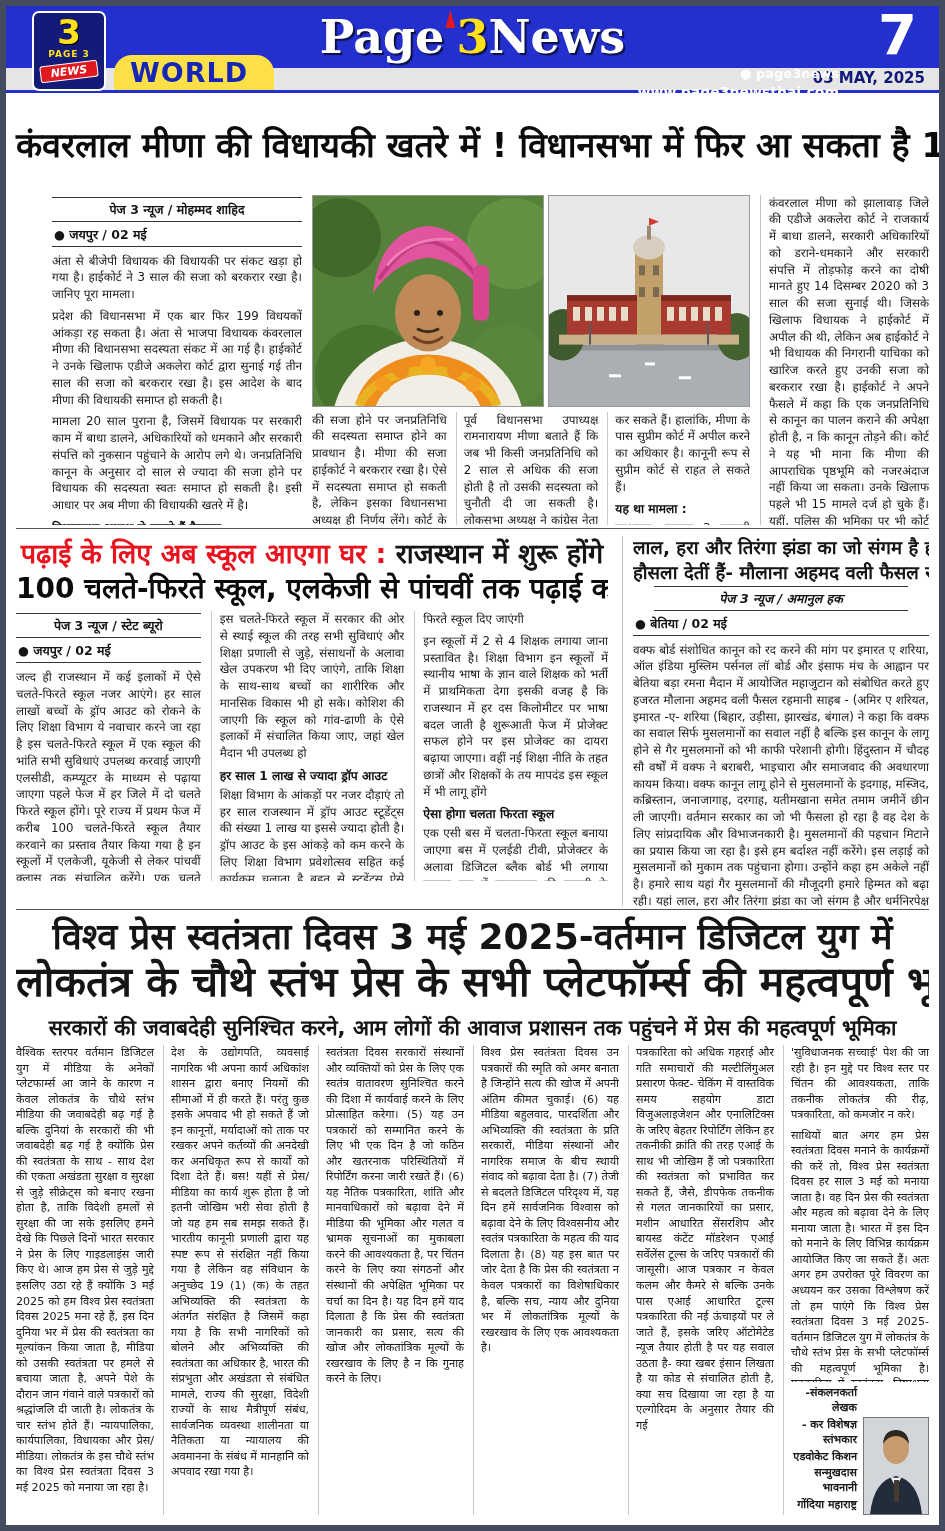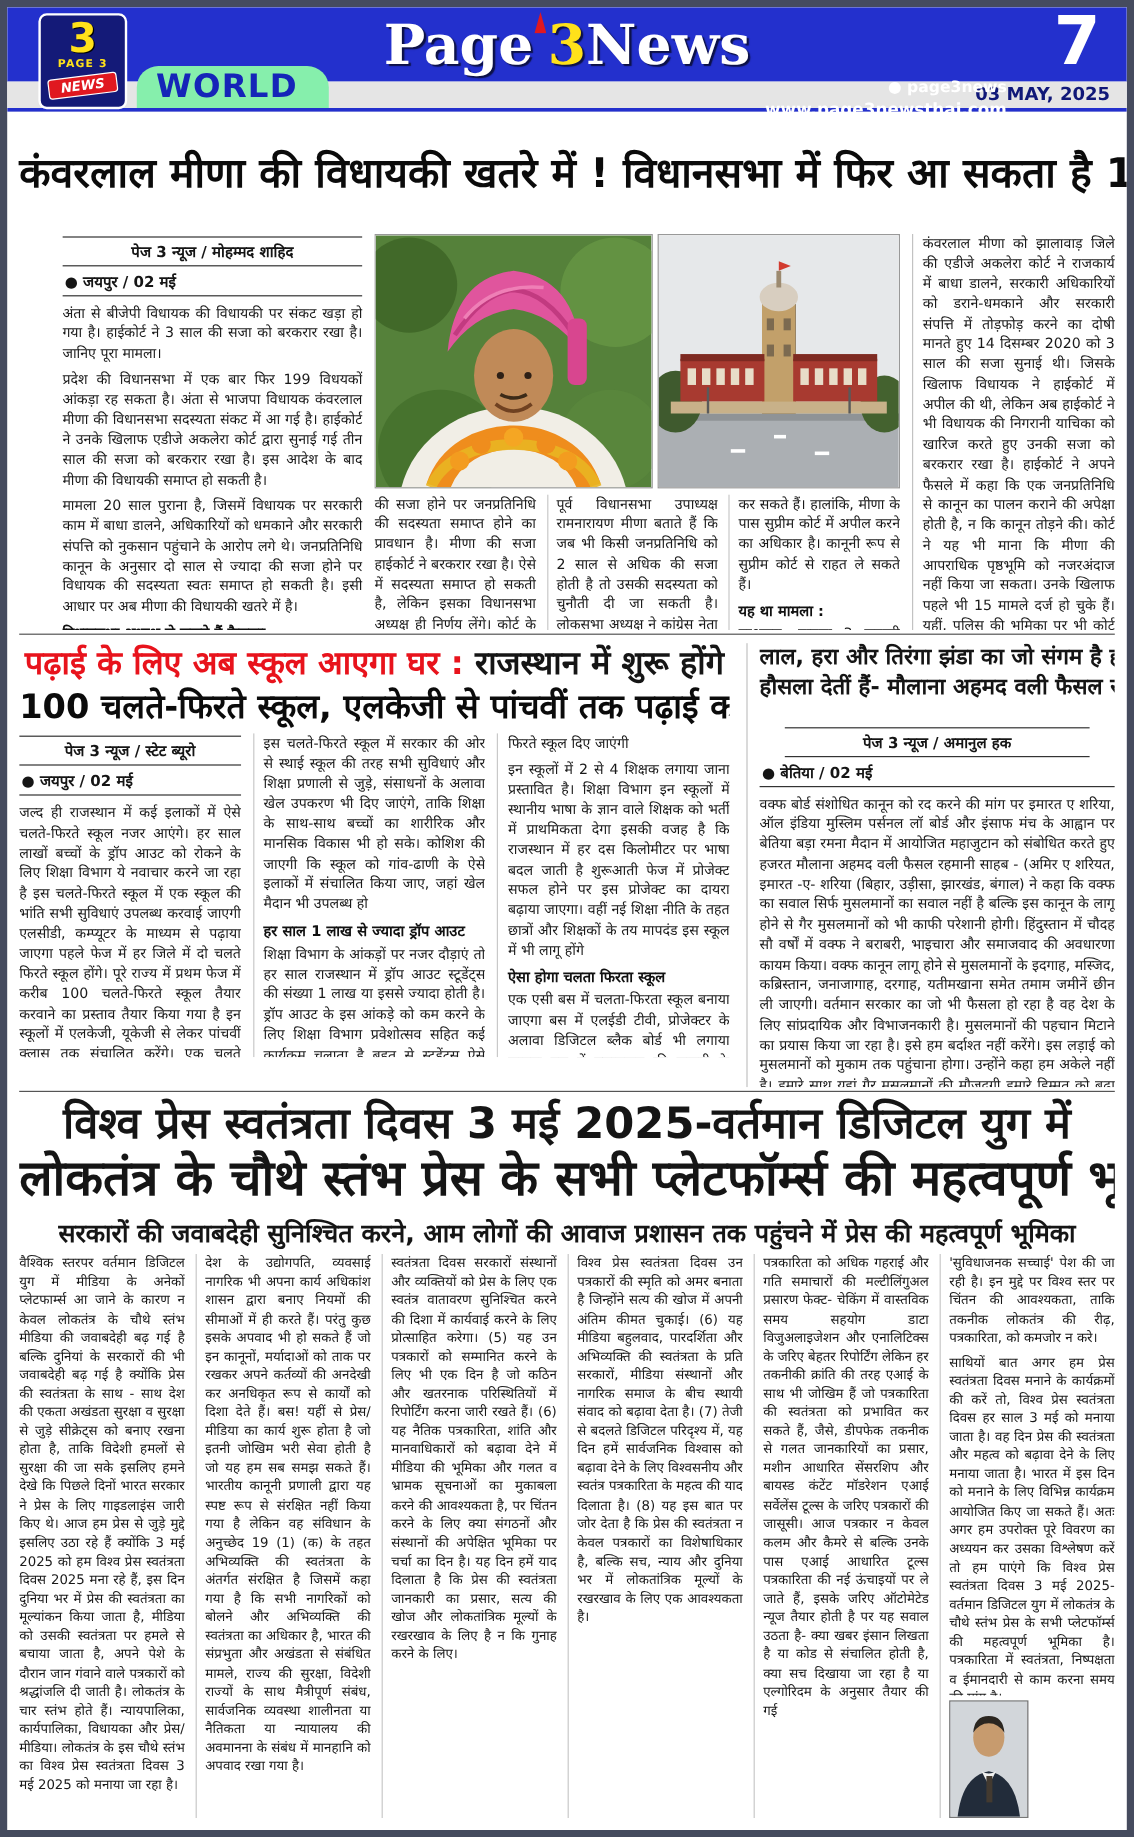--- a/index.html
+++ b/index.html
@@ -15,21 +15,21 @@
     background:#141a78;border:2px solid #fff;border-radius:7px;text-align:center;
     box-sizing:border-box;padding-top:2px;
   }
   .logo-3{color:#ffe11a;font-size:34px;font-weight:bold;line-height:34px;text-shadow:1px 1px 0 #000;}
   .logo-page3{color:#ffe11a;font-size:9px;font-weight:bold;letter-spacing:1px;line-height:11px;}
   .logo-news{
     background:#e01820;color:#fff;font-style:italic;font-weight:bold;font-size:11px;
     transform:rotate(-7deg);margin:3px 6px 0;border:1px solid #fff;border-radius:3px;line-height:15px;
   }
   .world-tab{
-    position:absolute;left:108px;bottom:-22px;z-index:5;background:#86efac;
+    position:absolute;left:108px;bottom:-22px;z-index:5;background:#fde047;
     color:#1525b8;font-weight:800;font-size:27px;padding:2px 26px 2px 16px;
     border-radius:18px 18px 0 0;letter-spacing:1px;
   }
   .masthead{
     position:absolute;left:0;right:0;top:4px;text-align:center;z-index:2;
     font-family:"DejaVu Serif",serif;font-weight:bold;font-size:46px;color:#fff;
     text-shadow:2px 2px 1px #000a;
   }
   .masthead .mh-3{color:#ffe11a;}
   .mh-accent{display:inline-block;width:10px;height:18px;background:#e01820;
@@ -73,21 +73,21 @@
   .school{width:592px;overflow:hidden;}
   .school-h{font-weight:800;text-align:center;line-height:1.3;white-space:nowrap;overflow:hidden;}
   .school-h1{font-size:27px;}
   .school-h2{font-size:28px;color:#0b0b0b;}
   .red{color:#e8131c;}
   .school-cols{display:flex;gap:10px;margin-top:4px;overflow:hidden;height:270px;}
   .school-col{flex:1;overflow:hidden;border-left:1px solid #c9c9c9;padding-left:8px;}
   .school-col:first-child{border-left:none;padding-left:0;}
   .waqf{flex:1;overflow:hidden;border-left:1px solid #c2c2c2;padding-left:10px;}
   .waqf-h{font-size:18.5px;font-weight:800;text-align:center;line-height:1.35;white-space:nowrap;overflow:hidden;}
-  .waqf .byline-box{width:86%;margin:20px auto 0;}
+  .waqf .byline-box{width:86%;margin:0 auto 0;font-style:italic;}
   
   .press{padding:2px 10px 0;}
   .press-h1{font-size:36px;font-weight:800;text-align:center;white-space:nowrap;overflow:hidden;line-height:1.2;}
   .press-h2{font-size:41px;font-weight:800;text-align:center;white-space:nowrap;overflow:hidden;line-height:1.2;}
   .press-sub{font-size:21px;font-weight:800;text-align:center;white-space:nowrap;overflow:hidden;margin:6px 0 4px;}
   .press-cols{display:flex;gap:9px;height:470px;overflow:hidden;margin-top:4px;}
   .press-col{flex:1;overflow:hidden;border-left:1px solid #c9c9c9;padding-left:7px;}
   .press-col:first-child{border-left:none;padding-left:0;}
   .press-col .col-p{font-size:11.1px;line-height:1.4;}
   .press-col-last{display:flex;flex-direction:column;}
@@ -286,20 +286,27 @@
         </div>
       <div class="press-col">
           <p class="col-p">पत्रकारिता को अधिक गहराई और गति समाचारों की मल्टीलिंगुअल प्रसारण फेक्ट- चेकिंग में वास्तविक समय सहयोग डाटा विजुअलाइजेशन और एनालिटिक्स के जरिए बेहतर रिपोर्टिंग लेकिन हर तकनीकी क्रांति की तरह एआई के साथ भी जोखिम हैं जो पत्रकारिता की स्वतंत्रता को प्रभावित कर सकते हैं, जैसे, डीपफेक तकनीक से गलत जानकारियों का प्रसार, मशीन आधारित सेंसरशिप और बायस्ड कंटेंट मॉडरेशन एआई सर्वेलेंस टूल्स के जरिए पत्रकारों की जासूसी। आज पत्रकार न केवल कलम और कैमरे से बल्कि उनके पास एआई आधारित टूल्स पत्रकारिता की नई ऊंचाइयों पर ले जाते हैं, इसके जरिए ऑटोमेटेड न्यूज तैयार होती है पर यह सवाल उठता है- क्या खबर इंसान लिखता है या कोड से संचालित होती है, क्या सच दिखाया जा रहा है या एल्गोरिदम के अनुसार तैयार की गई</p>
         </div>
       <div class="press-col press-col-last">
         <div class="colflow">
             <p class="col-p">'सुविधाजनक सच्चाई' पेश की जा रही है। इन मुद्दे पर विश्व स्तर पर चिंतन की आवश्यकता, ताकि तकनीक लोकतंत्र की रीढ़, पत्रकारिता, को कमजोर न करे।</p>
             <p class="col-p">साथियों बात अगर हम प्रेस स्वतंत्रता दिवस मनाने के कार्यक्रमों की करें तो, विश्व प्रेस स्वतंत्रता दिवस हर साल 3 मई को मनाया जाता है। वह दिन प्रेस की स्वतंत्रता और महत्व को बढ़ावा देने के लिए मनाया जाता है। भारत में इस दिन को मनाने के लिए विभिन्न कार्यक्रम आयोजित किए जा सकते हैं। अतः अगर हम उपरोक्त पूरे विवरण का अध्ययन कर उसका विश्लेषण करें तो हम पाएंगे कि विश्व प्रेस स्वतंत्रता दिवस 3 मई 2025- वर्तमान डिजिटल युग में लोकतंत्र के चौथे स्तंभ प्रेस के सभी प्लेटफॉर्म्स की महत्वपूर्ण भूमिका है। पत्रकारिता में स्वतंत्रता, निष्पक्षता व ईमानदारी से काम करना समय की मांग है।</p>
           </div>
         <div class="sig-row">
+          <div class="signature">
+              <p class="col-p">-संकलनकर्ता लेखक</p>
+              <p class="col-p">- कर विशेषज्ञ स्तंभकार</p>
+              <p class="col-p">एडवोकेट किशन</p>
+              <p class="col-p">सन्मुखदास भावनानी</p>
+              <p class="col-p">गोंदिया महाराष्ट्र</p>
+            </div>
           <div class="portrait">
             <svg viewBox="0 0 64 96" preserveAspectRatio="none">
               <rect width="64" height="96" fill="#d2d6da"></rect>
               <ellipse cx="32" cy="30" rx="13" ry="16" fill="#c79b6e"></ellipse>
               <path d="M19 26 Q20 12 32 12 Q44 12 45 26 Q40 18 32 18 Q24 18 19 26 Z" fill="#2b2620"></path>
               <path d="M6 96 Q10 62 32 58 Q54 62 58 96 Z" fill="#222c3a"></path>
               <path d="M26 58 L32 70 L38 58 Q32 62 26 58 Z" fill="#f2f2f0"></path>
               <rect x="30" y="62" width="5" height="22" fill="#433a30"></rect>
             </svg>
           </div>

